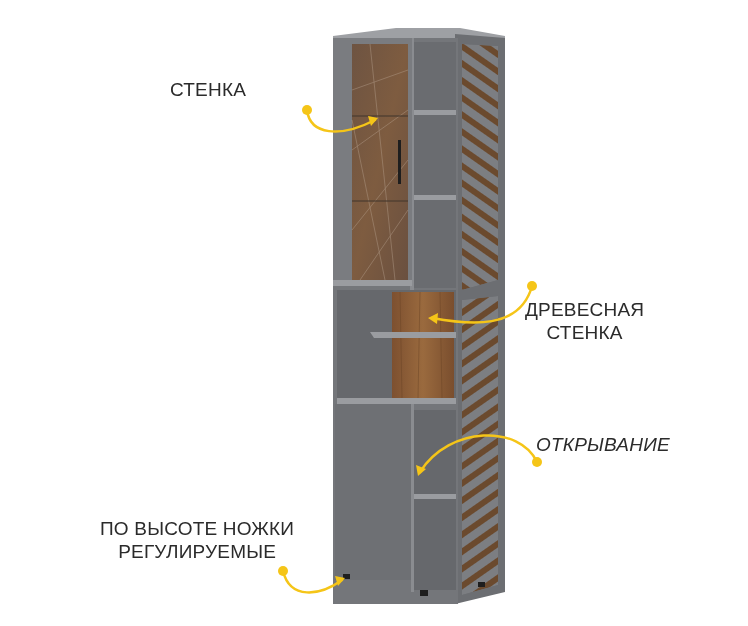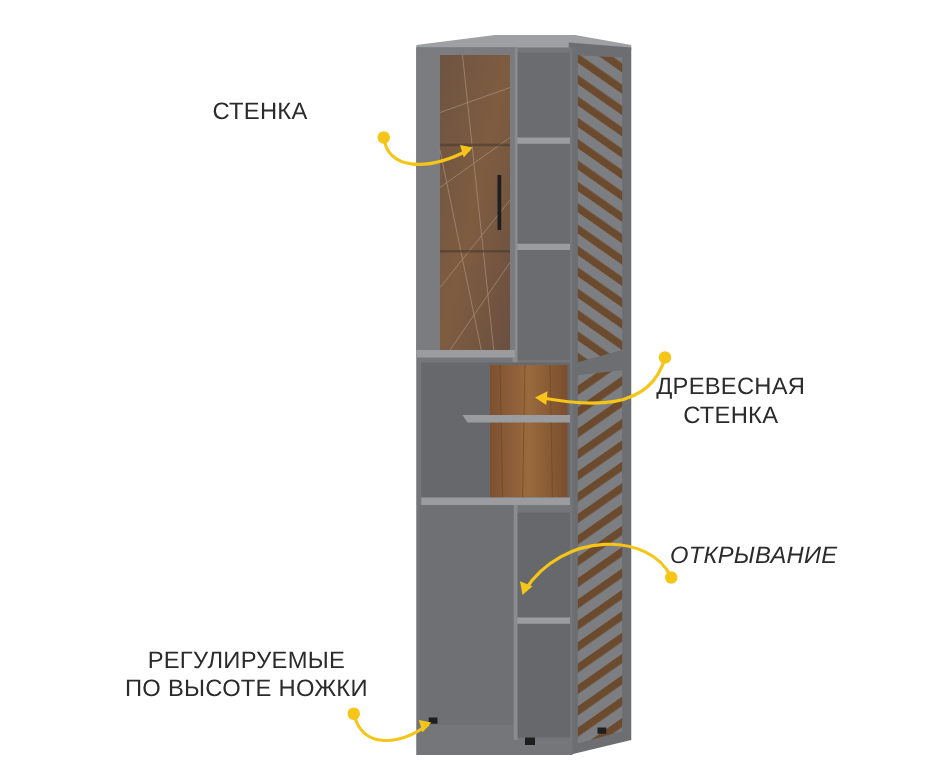--- a/index.html
+++ b/index.html
@@ -125,15 +125,15 @@
 <div class="label" style="left:525px; top:257px;margin-top:41px;">
   <span>ДРЕВЕСНАЯ</span>
   <span>СТЕНКА</span>
 </div>
 
 <div class="label" style="left:536px; top:433px;font-style:italic;">
   <span>ОТКРЫВАНИЕ</span>
 </div>
 
 <div class="label" style="left:100px; top:517px;">
+  <span>ПО ВЫСОТЕ НОЖКИ</span>
   <span>РЕГУЛИРУЕМЫЕ</span>
-  <span>ПО ВЫСОТЕ НОЖКИ</span>
 </div>
 
 </body></html>

